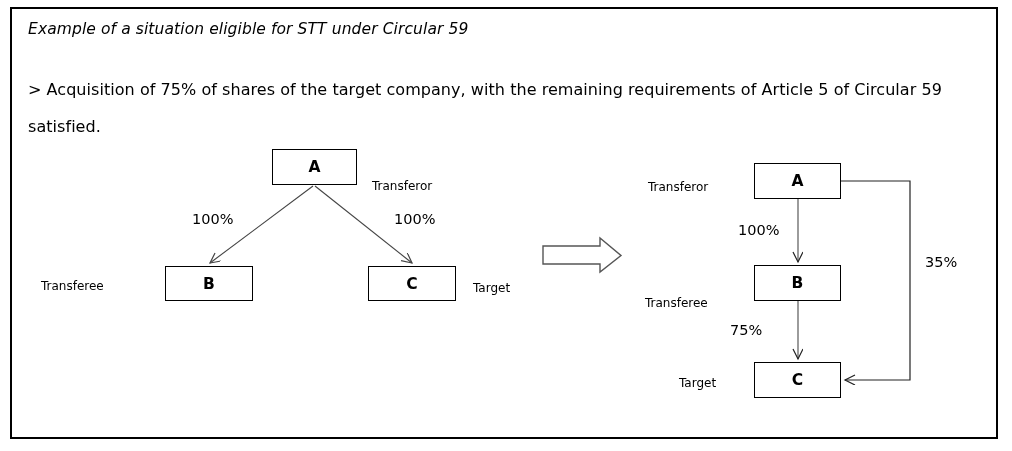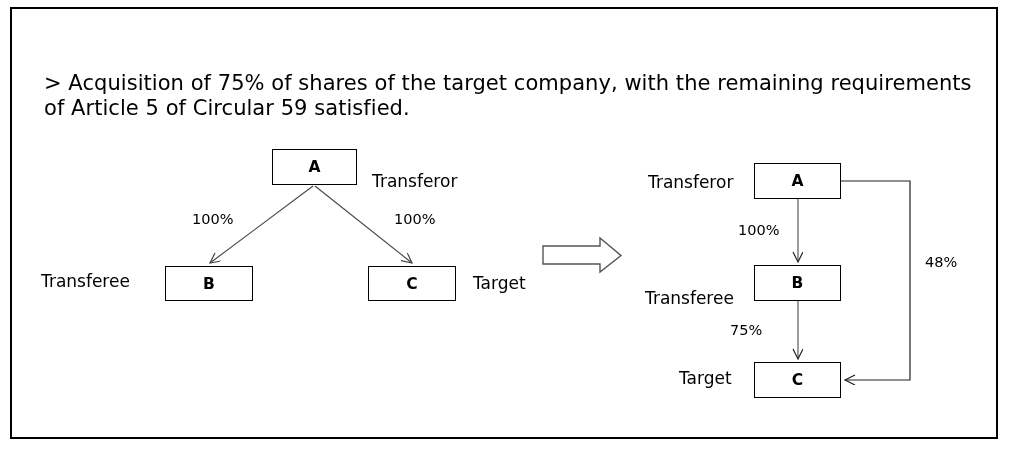--- a/index.html
+++ b/index.html
@@ -38,24 +38,23 @@
     font-size: 15.5px;
     font-style: italic;
     letter-spacing: 0.1px;
     white-space: nowrap;
   }
   .body-text {
     position: absolute;
     left: 28px;
     top: 71px;
     width: 948px;
-    font-size: 21px;
-    line-height: 25px;
+    font-size: 16px;
+    line-height: 37px;
     letter-spacing: 0.05px;
-    margin-left: 16px;
   }
   .diagram-layer {
     position: absolute;
     left: 0; top: 0;
     width: 1012px;
     height: 451px;
     pointer-events: none;
   }
   .node-box {
     position: absolute;
@@ -63,22 +62,23 @@
     box-sizing: border-box;
     background: #ffffff;
     display: flex;
     align-items: center;
     justify-content: center;
     font-size: 15.5px;
     font-weight: bold;
   }
   .side-label {
     position: absolute;
-    font-size: 17px;
+    font-size: 12px;
     white-space: nowrap;
+    margin-top: 8px;
   }
   .edge-label {
     position: absolute;
     font-size: 14.5px;
     white-space: nowrap;
   }
   
   #box-a-left   { left: 272px; top: 149px; width: 85px;  height: 36px; }
   #box-b-left   { left: 165px; top: 266px; width: 88px;  height: 35px; }
   #box-c-left   { left: 368px; top: 266px; width: 88px;  height: 35px; }
@@ -98,20 +98,21 @@
   #pct-75-right  { left: 730px; top: 322px; }
   #pct-25-right  { left: 925px; top: 254px; }
 </style>
 </head>
 <body>
 
 <div id="page">
 
   <div class="frame"></div>
 
+  <div class="title">Example of a situation eligible for STT under Circular 59</div>
 
   <div class="body-text">&gt; Acquisition of 75% of shares of the target company, with the remaining requirements of Article 5 of Circular 59 satisfied.</div>
 
   <svg class="diagram-layer" width="1012" height="451" viewBox="0 0 1012 451">
     <defs>
       <marker id="arrowOpen" markerWidth="14" markerHeight="14" refX="11" refY="5" orient="auto" markerUnits="userSpaceOnUse">
         <path d="M1,0 L11,5 L1,10" fill="none" stroke="#444444" stroke-width="1.2"></path>
       </marker>
       <marker id="arrowOpenDark" markerWidth="14" markerHeight="14" refX="11" refY="5" orient="auto" markerUnits="userSpaceOnUse">
         <path d="M1,0 L11,5 L1,10" fill="none" stroke="#222222" stroke-width="1.2"></path>
@@ -157,15 +158,15 @@
   <div class="node-box" id="box-c-right">
     <span>C</span>
   </div>
 
   <div class="side-label" id="lbl-transferor-right">Transferor</div>
   <div class="side-label" id="lbl-transferee-right">Transferee</div>
   <div class="side-label" id="lbl-target-right">Target</div>
 
   <div class="edge-label" id="pct-100-right">100%</div>
   <div class="edge-label" id="pct-75-right">75%</div>
-  <div class="edge-label" id="pct-25-right">48%</div>
+  <div class="edge-label" id="pct-25-right">35%</div>
 
 </div>
 
 </body></html>

